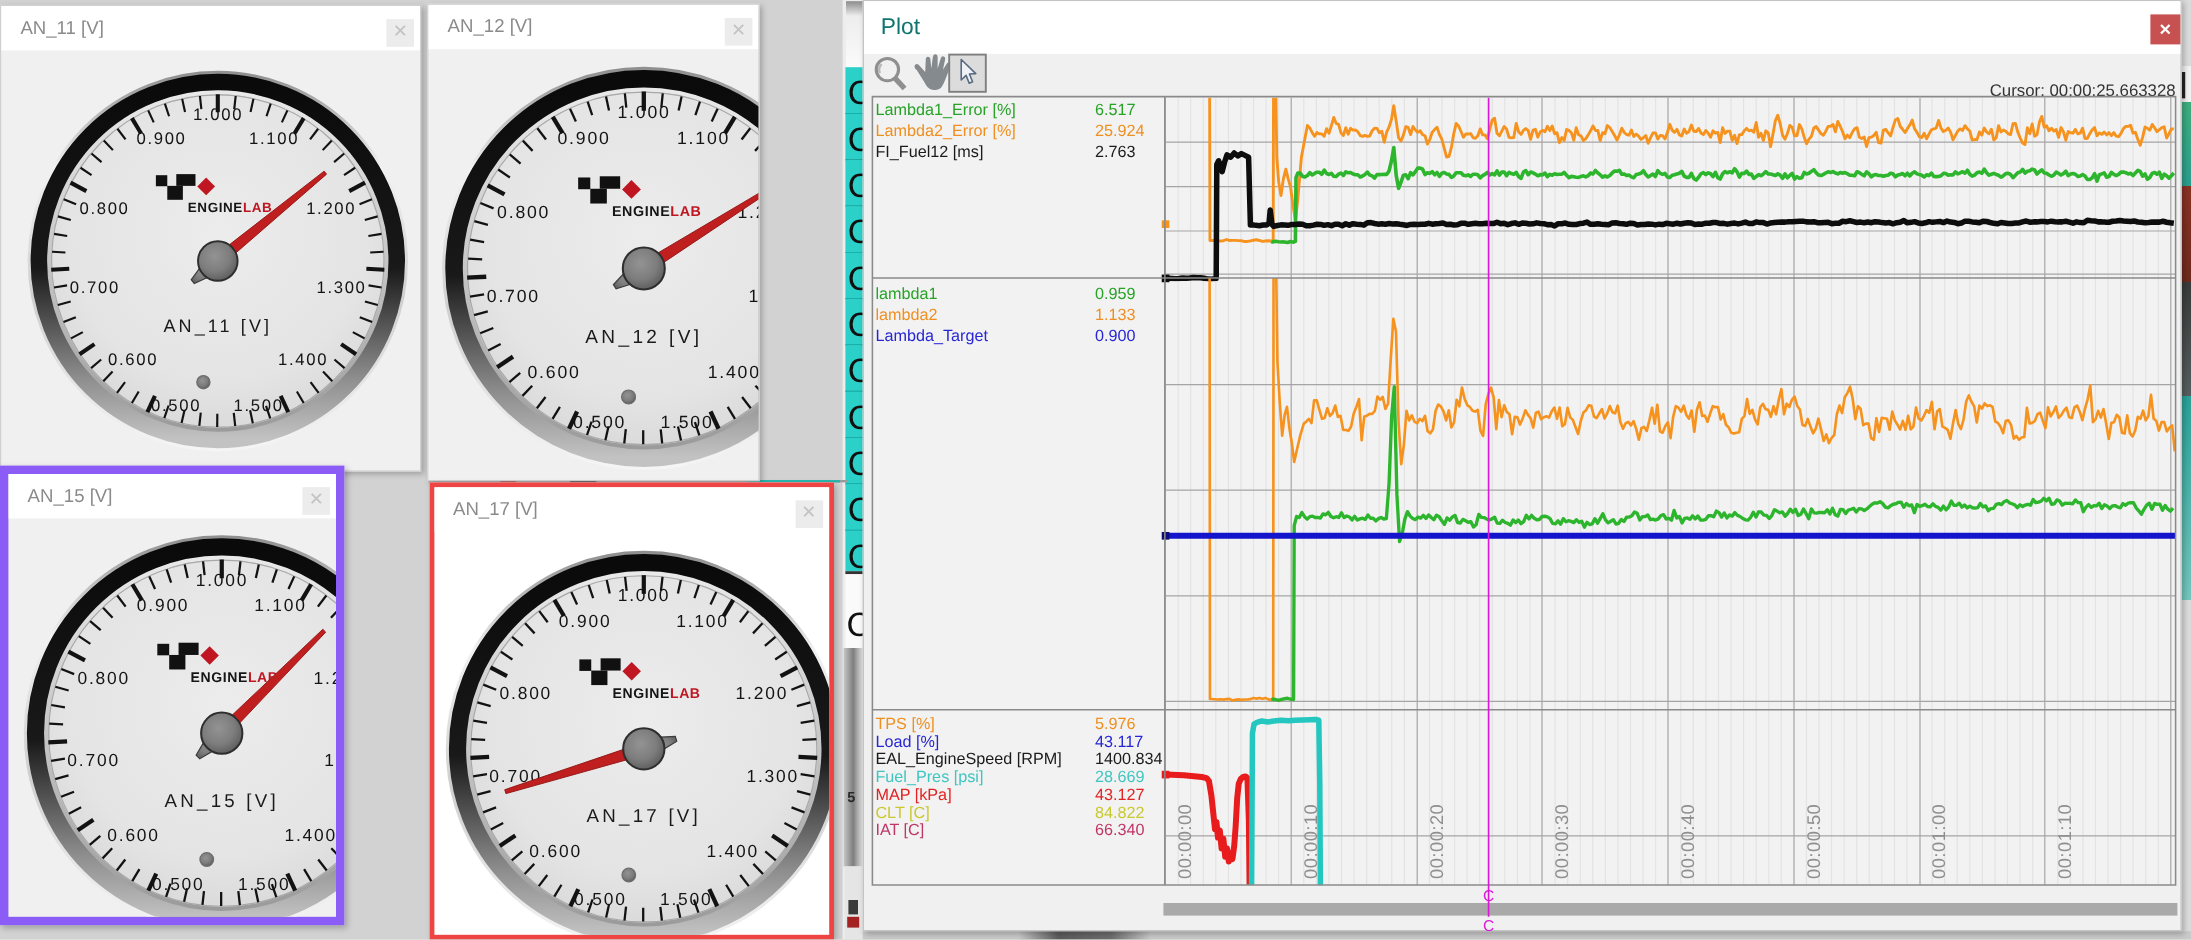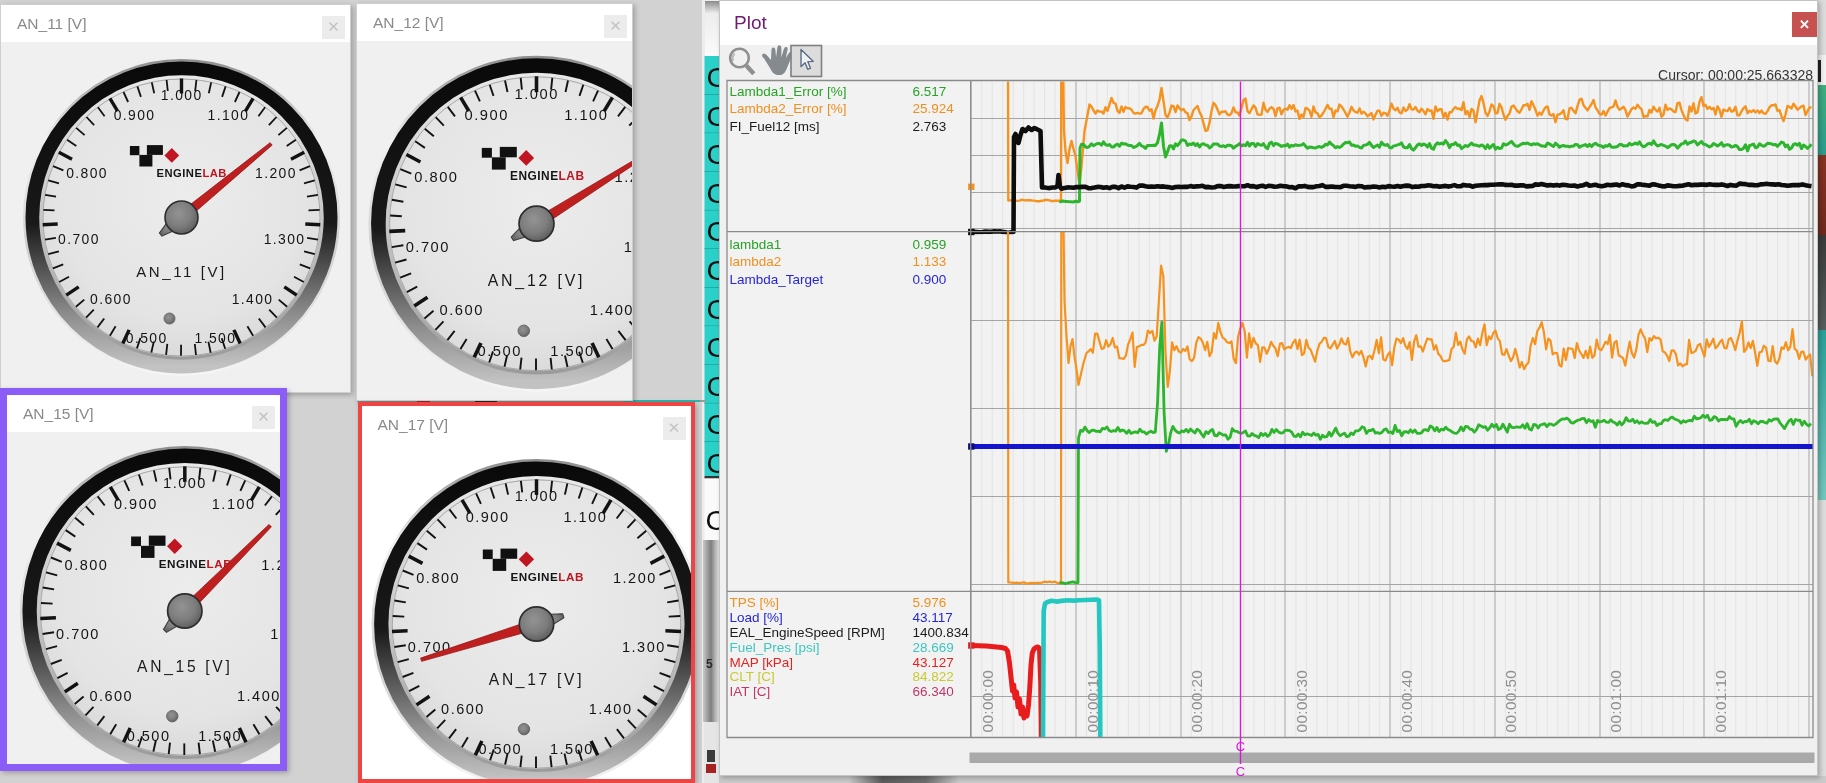--- a/index.html
+++ b/index.html
@@ -472,21 +472,21 @@
       <circle cx="162.0" cy="323.2" r="5.7" fill="url(#hubG)" stroke="#6d6d6d" stroke-width="1"></circle>
       <g transform="rotate(-107.2 174.5 218)">
         <polygon points="166.2,222.2 182.8,222.2 176.6,246.1 172.4,246.1" fill="url(#hubG)" stroke="#3c3c3c" stroke-width="1"></polygon>
         <polygon points="169.5,218.0 179.5,218.0 176.2,97.2 172.8,97.2" fill="#c01f1f" stroke="#911414" stroke-width="0.7"></polygon>
       </g>
       <circle cx="174.5" cy="218" r="17.2" fill="url(#hubG)" stroke="#2e2e2e" stroke-width="1.7"></circle>
     </svg>
   </div>
 <div style="position:absolute;left:719px;top:0;width:1099px;height:776px;background:#f0f0f0;border:1px solid #c4c4c4;box-shadow:2px 2px 5px rgba(0,0,0,0.25)">
     <div style="position:absolute;left:0;top:0;width:100%;height:44px;background:#fff"></div>
-    <div style="position:absolute;left:14px;top:11px;font-size:19px;color:#701a75">Plot</div>
+    <div style="position:absolute;left:14px;top:11px;font-size:19px;color:#0f766e">Plot</div>
     <div style="position:absolute;left:1072px;top:11px;width:25px;height:25px;background:#c75050;color:#fff;font-size:13px;font-weight:bold;text-align:center;line-height:25px">✕</div>
     <svg width="110" height="40" viewBox="725 40 110 40" style="position:absolute;left:6px;top:40px">
       <circle cx="738.5" cy="57" r="9.3" fill="none" stroke="#8f8f8f" stroke-width="2.6"></circle>
       <path d="M733.6 52.5 A7 7 0 0 0 732.2 60" fill="none" stroke="#b9b9b9" stroke-width="2"></path>
       <line x1="745.2" y1="64.5" x2="752.8" y2="72.8" stroke="#8f8f8f" stroke-width="4.4"></line>
       <path transform="translate(59.3,5.4) scale(0.923)" d="M762.5 56.5 q-3.5 -3 -1.5 -5 q1.8 -1.6 4.5 1.5 l4.5 5 l0.5 -11 q0 -2.6 2 -2.6 q2 0 2.2 2.6 l0.8 8 l1.4 -10.5 q0.3 -2.6 2.3 -2.4 q2 0.2 2 2.8 l0 10.3 l2.8 -9.3 q0.8 -2.4 2.6 -1.9 q1.9 0.5 1.3 3 l-1.9 9 l3.4 -5.4 q1.3 -2 2.9 -1.1 q1.6 0.9 0.6 3.1 l-4.2 10.8 q-2 5.2 -3.5 7.6 q-2 3.4 -6.5 3.4 q-5.5 0 -8 -4.5 q-2 -3.6 -4.5 -7.5 z" fill="#848a8e"></path>
       <rect x="790" y="44.5" width="30.5" height="31" fill="#dcdcdc" stroke="#7f7f7f" stroke-width="1.6"></rect>
       <path transform="translate(80.2,4.9) scale(0.9)" d="M799.8 48.5 L799.8 67.5 L804.3 63.2 L807.2 70.5 L810.3 69.2 L807.4 62 L813.3 61.6 Z" fill="#eef1f5" stroke="#5a6b80" stroke-width="1.5" stroke-linejoin="round"></path>
     </svg>
     <div style="position:absolute;right:4px;top:66px;font-size:14px;color:#333">Cursor: 00:00:25.663328</div>

